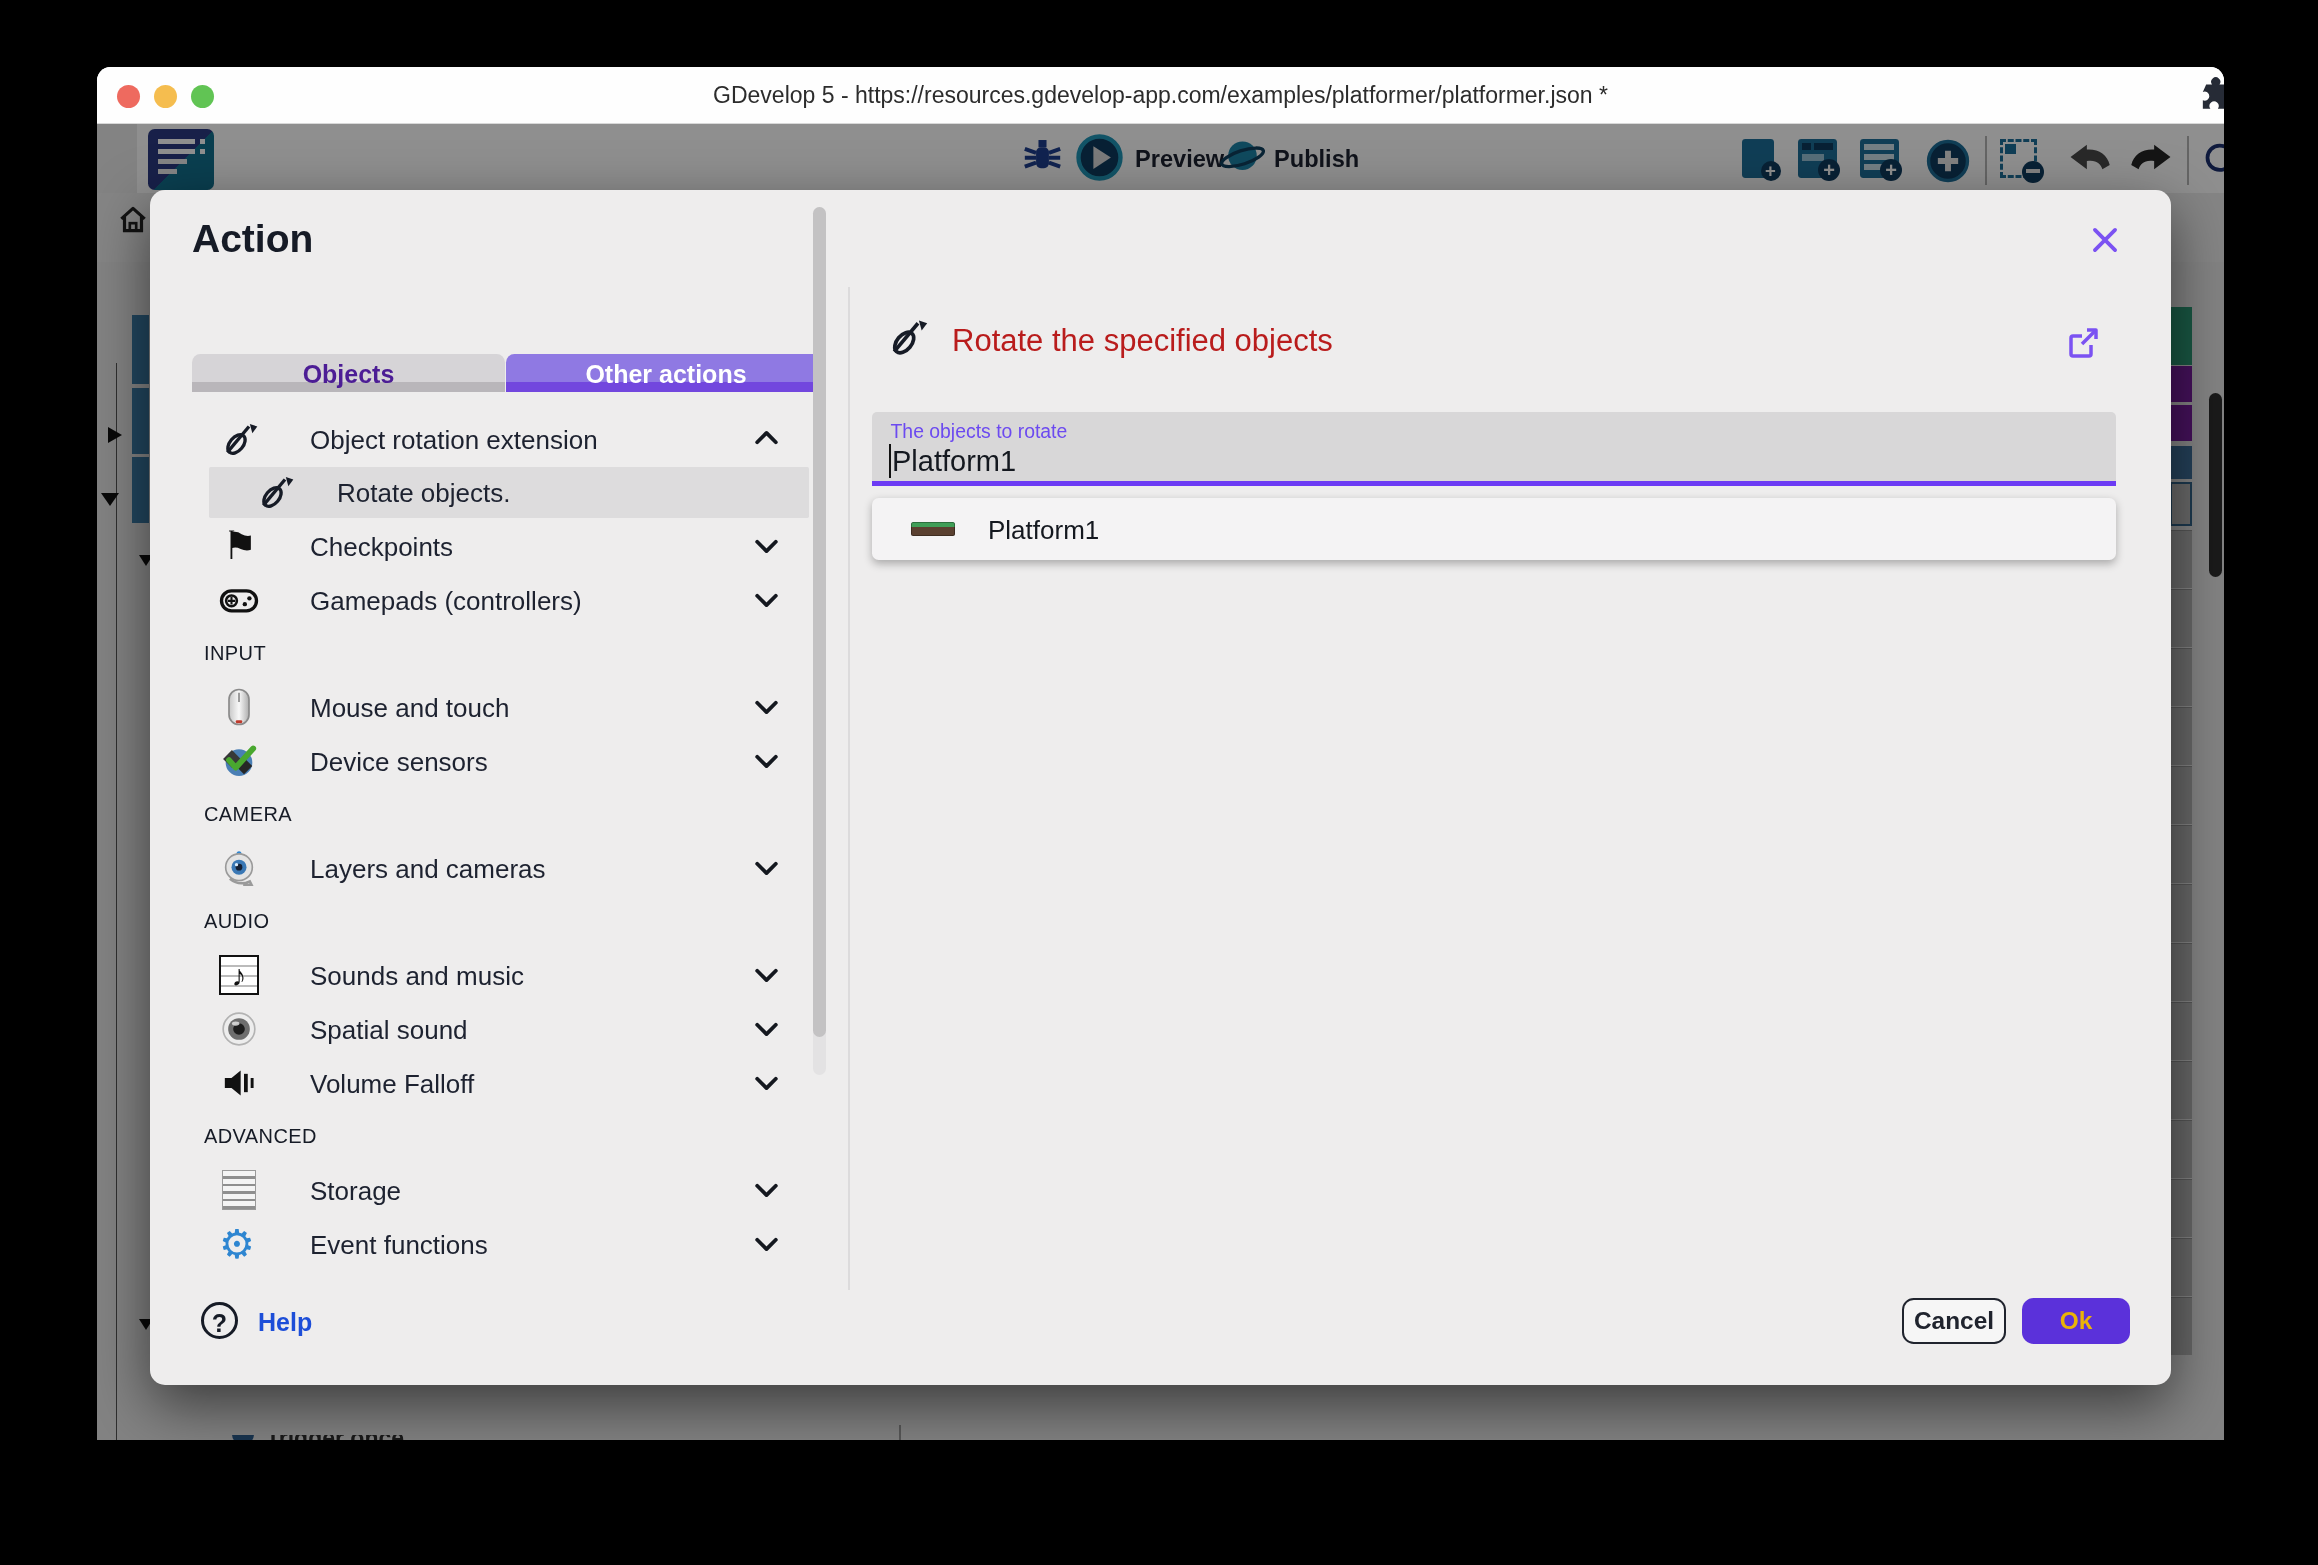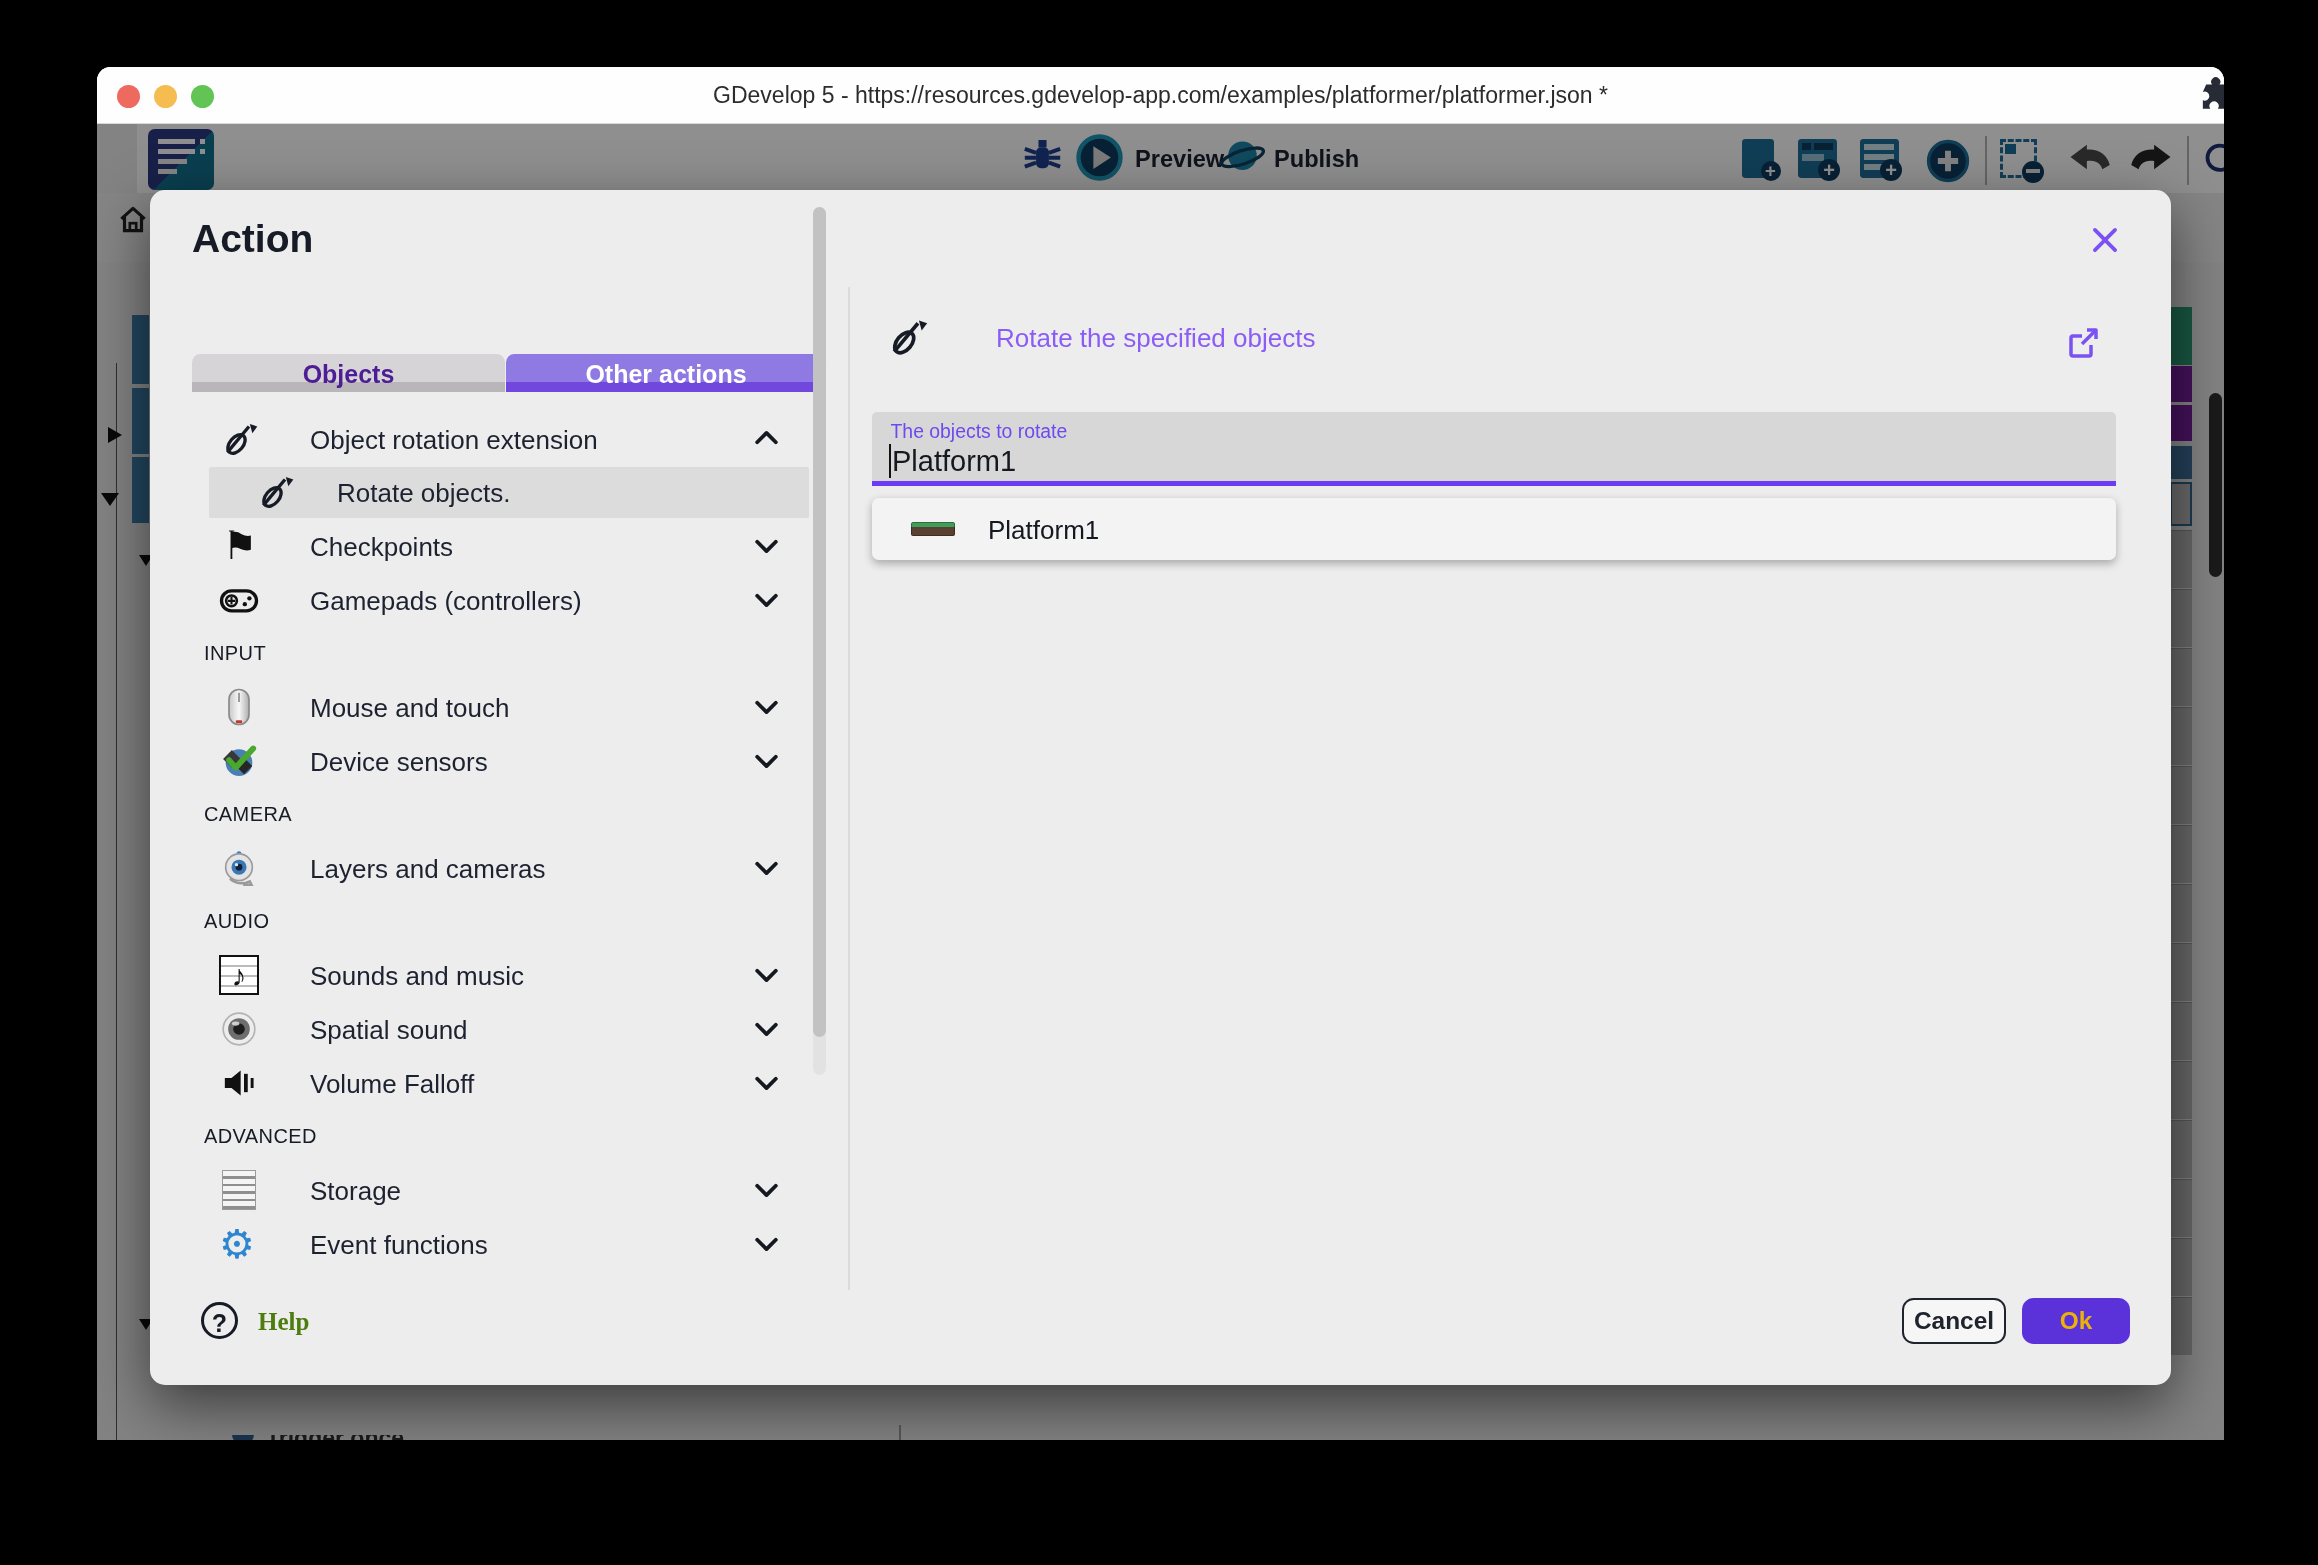--- a/index.html
+++ b/index.html
@@ -59,38 +59,38 @@
   .licon{position:absolute;width:40px;height:40px;top:5px;}
   .ltext{position:absolute;font-size:26px;top:11px;color:#1d2230;white-space:nowrap;}
   .lheader{position:absolute;left:54px;font-size:20px;color:#161b26;letter-spacing:0.4px;}
   .chev{position:absolute;left:602px;top:13.5px;width:29px;height:22px;}
   #list-scroll-track{left:663px;top:17px;width:12.6px;height:868px;background:#e3e2e3;border-radius:6.7px;}
   #list-scroll-thumb{left:663px;top:17px;width:12.6px;height:830px;background:#c3c2c3;border-radius:6.7px;}
   #panel-divider{left:698px;top:97px;width:1.7px;height:1003px;background:#dcdbdc;}
 
   
   #detail-header-icon{left:735px;top:125px;width:44px;height:44px;}
-  #detail-header{left:802px;top:133px;font-size:26px;color:#8b5cf6;margin-left:44px;}
+  #detail-header{left:802px;top:133px;font-size:31px;color:#b91c1c;}
   #external-btn{left:1913px;top:133px;width:40px;height:40px;cursor:pointer;}
   #field{left:722px;top:222px;width:1244px;height:74px;background:#d8d7d8;border-radius:5px 5px 0 0;border-bottom:5px solid #6c3bf4;}
   #field-label{position:absolute;left:18.5px;top:7.6px;font-size:19.4px;color:#6c4af0;}
   #field-value{position:absolute;left:20px;top:33px;font-size:29px;color:#14181f;}
   #caret{position:absolute;left:17px;top:32px;width:1.7px;height:34px;background:#111;}
   #dropdown{left:722px;top:308px;width:1244px;height:62px;background:#f4f3f4;border-radius:6.7px;
             box-shadow:0 3.4px 8.4px rgba(0,0,0,.28);}
   #sugg-row{position:absolute;left:0;top:0;width:1244px;height:62px;cursor:pointer;}
   #sugg-icon{position:absolute;left:39px;top:23.6px;width:44px;height:14.3px;border-radius:2.5px;
              background:linear-gradient(#3f9e57 0 35%,#5a4030 35% 100%);
              box-shadow:inset 0 0 0 0.8px rgba(0,0,0,.4);}
   #sugg-label{position:absolute;left:116px;top:17px;font-size:26px;color:#14181f;}
 
   #help-btn{left:51px;top:1110px;height:47px;cursor:pointer;}
   #help-icon{position:absolute;left:0;top:1.7px;width:37px;height:37px;border:3.4px solid #161b26;border-radius:50%;
              text-align:center;font-size:25px;font-weight:bold;line-height:37px;color:#161b26;}
-  #help-label{position:absolute;left:57px;top:8.4px;font-size:25px;font-weight:bold;color:#4d7c0f;font-family:Liberation Serif, serif;}
+  #help-label{position:absolute;left:57px;top:8.4px;font-size:25px;font-weight:bold;color:#1d4ed8;}
   #cancel-btn{left:1752px;top:1108px;width:104px;height:46px;background:#f6f6f6;border:2.5px solid #20242e;border-radius:11.8px;
               text-align:center;font-size:24.4px;font-weight:bold;line-height:42px;color:#20242e;cursor:pointer;}
   #ok-btn{left:1872px;top:1108px;width:108px;height:46px;background:#5b31da;border-radius:11.8px;
           text-align:center;font-size:24.4px;font-weight:bold;line-height:46px;color:#eab308;cursor:pointer;}
 
   .framed-note{width:40px;height:40px;background:#fff;border:2.5px solid #111;text-align:center;
                font-size:30px;line-height:37px;color:#111;
                background-image:repeating-linear-gradient(#fff 0 8.4px,#bbb 8.4px 10px);}
   .storage-sheet{width:34px;height:40px;background:#f4f4f4;border:1.7px solid #9a9a9a;margin-left:3.4px;
                  background-image:repeating-linear-gradient(#f4f4f4 0 5px,#8f8f8f 5px 7.6px);}

